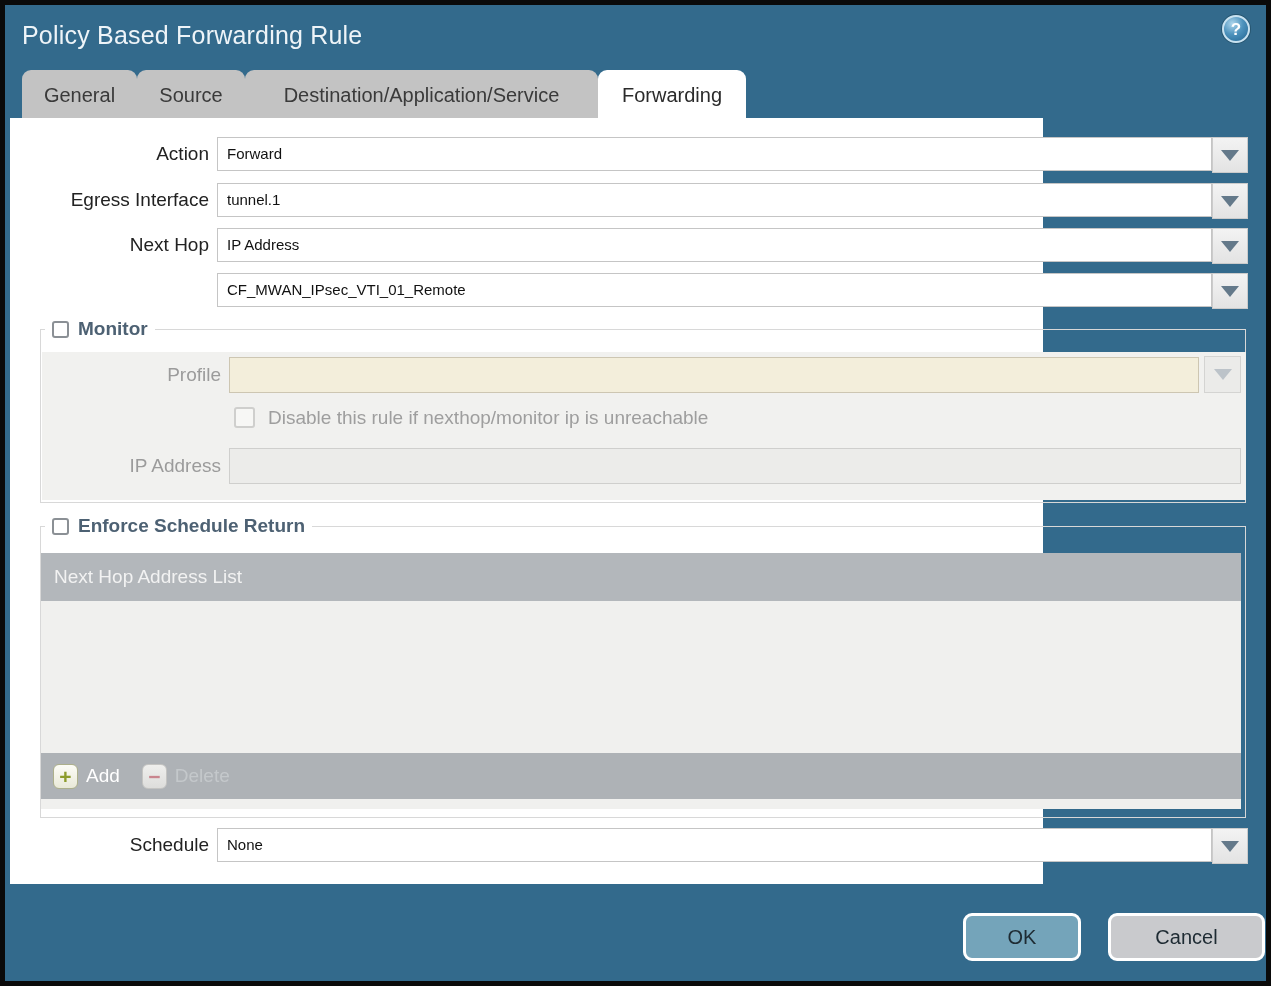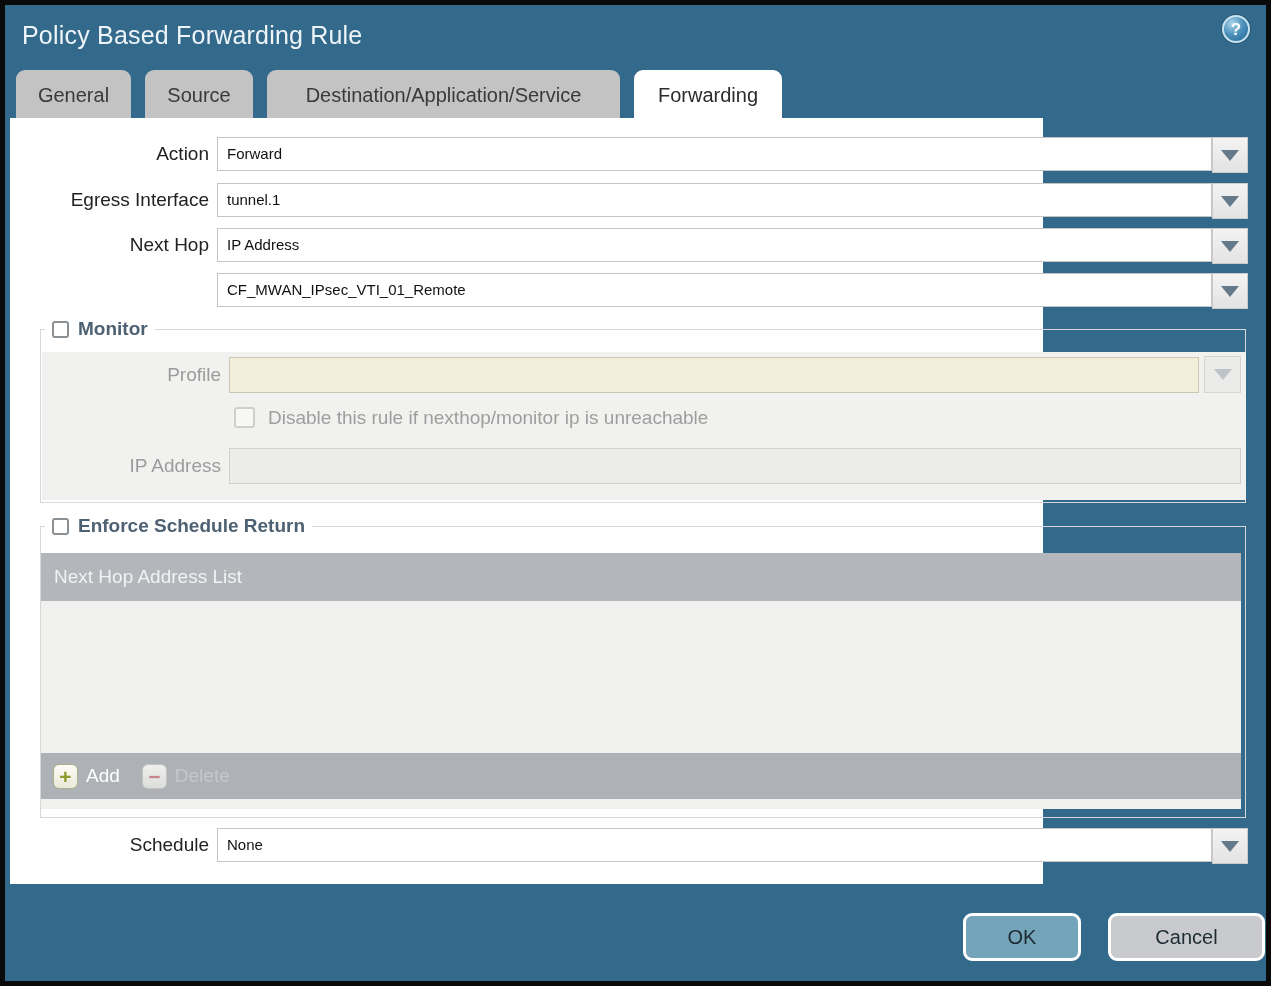--- a/index.html
+++ b/index.html
@@ -9,21 +9,21 @@
 
   
   .title { position:absolute; left:17px; top:16px; font-size:25px; color:#eef4f8; letter-spacing:.2px; }
   .help { position:absolute; right:16px; top:10px; width:28px; height:28px; border-radius:50%;
           background:radial-gradient(circle at 35% 28%, #aed6ec 0%, #4e93bd 45%, #1f6391 100%);
           border:2px solid #c9e2f0; box-shadow:0 0 0 1px #27556f;
           display:flex; align-items:center; justify-content:center; cursor:pointer; }
   .help span { color:#fff; font-size:17px; font-weight:bold; line-height:1; }
 
   
-  .tabs { position:absolute; left:11px; top:65px; height:48px; display:flex; gap:14px; }
+  .tabs { position:absolute; left:17px; top:65px; height:48px; display:flex; gap:0; }
   .tab { background:#c3c3c3; border-radius:9px 9px 0 0; height:48px; line-height:50px;
          text-align:center; font-size:20px; color:#3a3a3a; cursor:pointer; }
   .tab:nth-child(1){ width:115px; }
   .tab:nth-child(2){ width:108px; }
   .tab:nth-child(3){ width:353px; }
   .tab:nth-child(4){ width:148px; }
   .tab.active { background:#ffffff; color:#2b2b2b; }
 
   
   .content { position:absolute; left:5px; top:113px; width:1033px; height:766px; background:#ffffff; }

